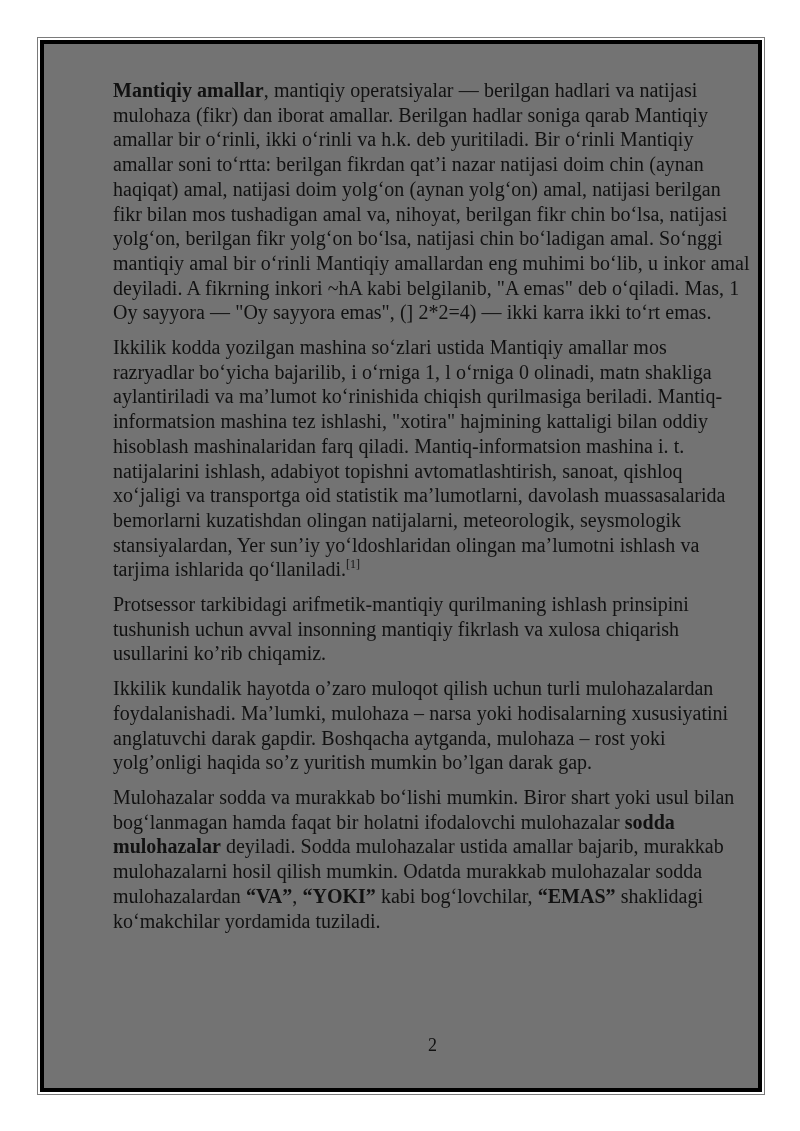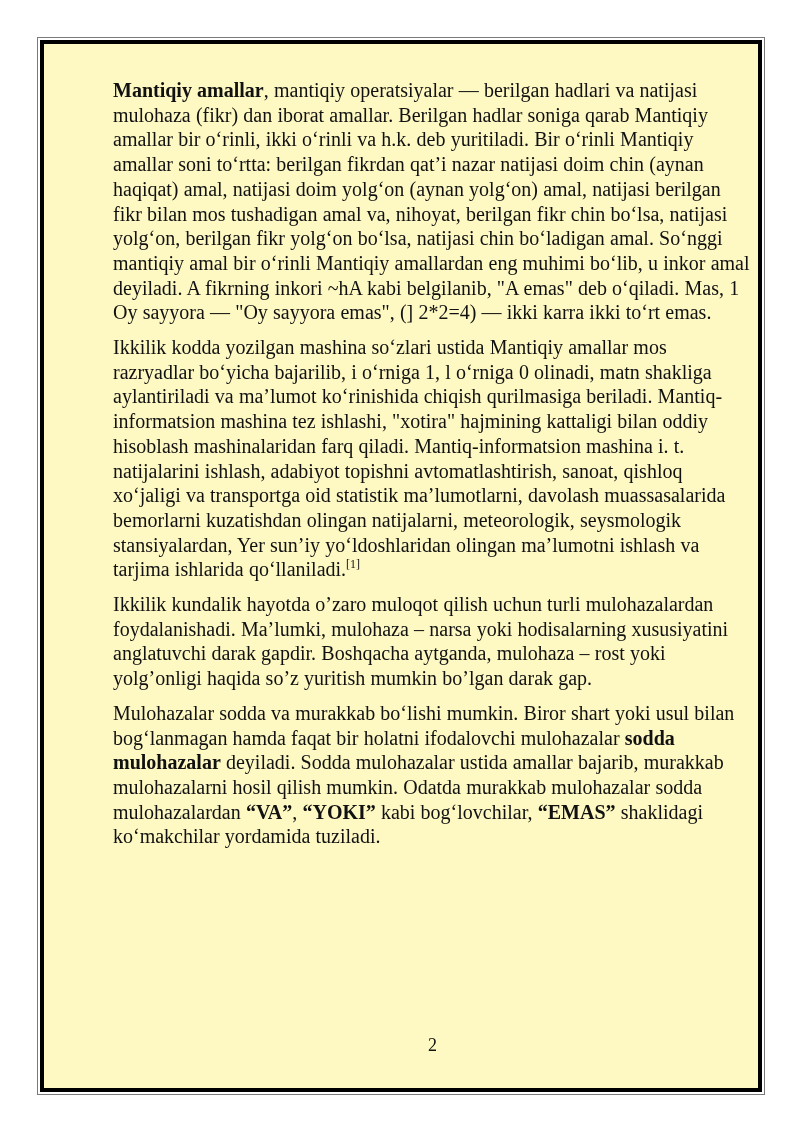--- a/index.html
+++ b/index.html
@@ -18,21 +18,21 @@
   .page-frame {
     position: absolute;
     left: 40px;
     top: 40px;
     width: 722px;
     height: 1052px;
     box-sizing: border-box;
     border: 4px solid #000000;
     outline: 1px solid #7a7a7a;
     outline-offset: 2px;
-    background: #fef9c3;
+    background: #737373;
   }
   .doc-body {
     position: absolute;
     left: 69px;  
     top: 34px;   
     width: 639px;
   }
   p.para {
     margin: 0 0 10px 0;
     font-size: 20px;
@@ -57,17 +57,18 @@
     color: #111111;
   }
 </style>
 </head>
 <body>
 
 <div class="page-frame">
   <div class="doc-body">
       <p class="para"><b>Mantiqiy amallar</b><span>, mantiqiy operatsiyalar — berilgan hadlari va natijasi mulohaza (fikr) dan iborat amallar. Berilgan hadlar soniga qarab Mantiqiy amallar bir oʻrinli, ikki oʻrinli va h.k. deb yuritiladi. Bir oʻrinli Mantiqiy amallar soni toʻrtta: berilgan fikrdan qat’i nazar natijasi doim chin (aynan haqiqat) amal, natijasi doim yolgʻon (aynan yolgʻon) amal, natijasi berilgan fikr bilan mos tushadigan amal va, nihoyat, berilgan fikr chin boʻlsa, natijasi yolgʻon, berilgan fikr yolgʻon boʻlsa, natijasi chin boʻladigan amal. Soʻnggi mantiqiy amal bir oʻrinli Mantiqiy amallardan eng muhimi boʻlib, u inkor amal deyiladi. A fikrning inkori ~hA kabi belgilanib, "A emas" deb oʻqiladi. Mas, 1 Oy sayyora — "Oy sayyora emas", (] 2*2=4) — ikki karra ikki toʻrt emas.</span></p>
       <p class="para"><span>Ikkilik kodda yozilgan mashina soʻzlari ustida Mantiqiy amallar mos razryadlar boʻyicha bajarilib, i oʻrniga 1, l oʻrniga 0 olinadi, matn shakliga aylantiriladi va ma’lumot koʻrinishida chiqish qurilmasiga beriladi. Mantiq-informatsion mashina tez ishlashi, "xotira" hajmining kattaligi bilan oddiy hisoblash mashinalaridan farq qiladi. Mantiq-informatsion mashina i. t. natijalarini ishlash, adabiyot topishni avtomatlashtirish, sanoat, qishloq xoʻjaligi va transportga oid statistik ma’lumotlarni, davolash muassasalarida bemorlarni kuzatishdan olingan natijalarni, meteorologik, seysmologik stansiyalardan, Yer sun’iy yoʻldoshlaridan olingan ma’lumotni ishlash va tarjima ishlarida qoʻllaniladi.</span><sup>[1]</sup></p>
+      <p class="para"><span>Protsessor tarkibidagi arifmetik-mantiqiy qurilmaning ishlash prinsipini tushunish uchun avval insonning mantiqiy fikrlash va xulosa chiqarish usullarini ko’rib chiqamiz.</span></p>
       <p class="para"><span>Ikkilik kundalik hayotda o’zaro muloqot qilish uchun turli mulohazalardan foydalanishadi. Ma’lumki, mulohaza – narsa yoki hodisalarning xususiyatini anglatuvchi darak gapdir. Boshqacha aytganda, mulohaza – rost yoki yolg’onligi haqida so’z yuritish mumkin bo’lgan darak gap.</span></p>
       <p class="para"><span>Mulohazalar sodda va murakkab boʻlishi mumkin. Biror shart yoki usul bilan bogʻlanmagan hamda faqat bir holatni ifodalovchi mulohazalar </span><b>sodda mulohazalar</b><span> deyiladi. Sodda mulohazalar ustida amallar bajarib, murakkab mulohazalarni hosil qilish mumkin. Odatda murakkab mulohazalar sodda mulohazalardan </span><b>“VA”</b><span>, </span><b>“YOKI”</b><span> kabi bogʻlovchilar, </span><b>“EMAS”</b><span> shaklidagi koʻmakchilar yordamida tuziladi.</span></p>
     </div>
   <div class="page-number">2</div>
 </div>
 
 </body></html>

